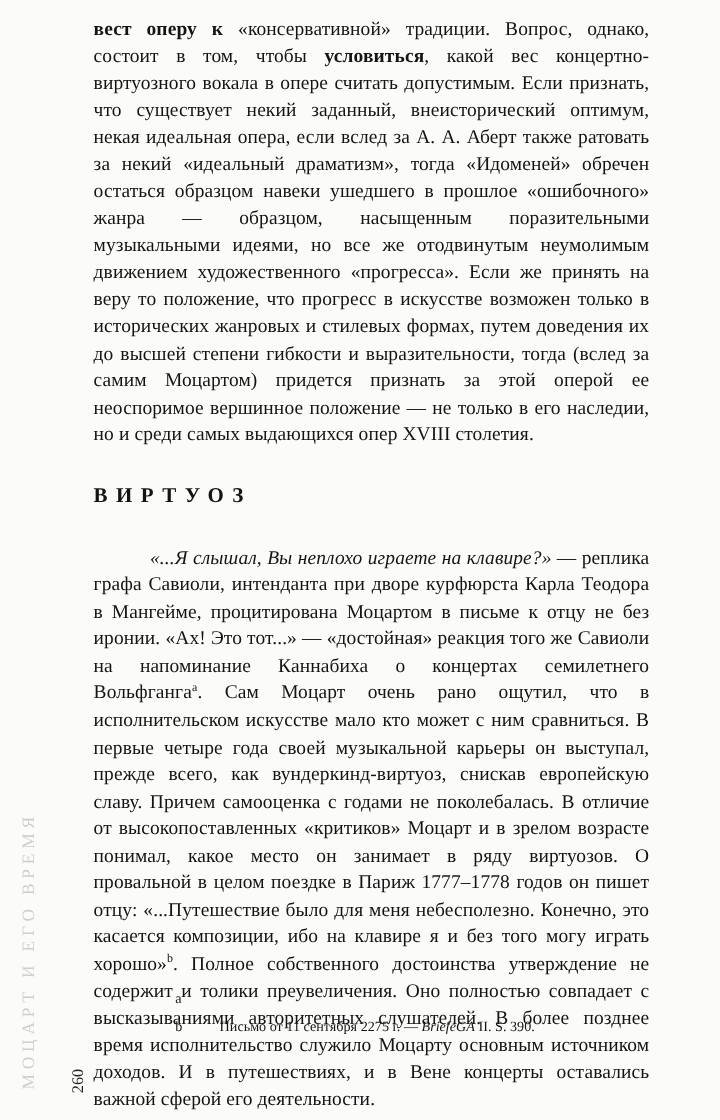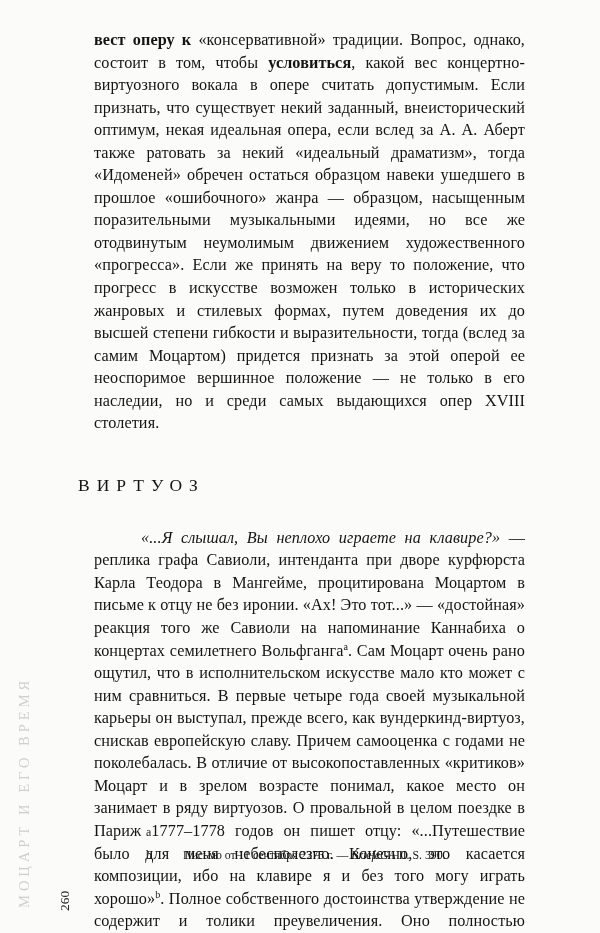--- a/index.html
+++ b/index.html
@@ -20,38 +20,38 @@
     left: 78px;
     top: 13px;
     width: 463px;
   }
   .body-text {
     font-size: 16.2px;
     line-height: 22.55px;
     text-align: justify;
     letter-spacing: 0.1px;
   }
-  p { margin: 16px; }
+  p { margin: 0; }
   .indent { text-indent: 47px; }
 
   .smudge-bold { font-weight: bold; }
   .lead-quote { font-weight: normal; font-style: italic; }
 
   sup.fn-ref {
     font-size: 10px;
     line-height: 0;
     vertical-align: super;
   }
 
   .section-heading {
-    margin-top: 40px;
+    margin-top: 28px;
     margin-bottom: 31px;
     font-size: 17.5px;
     letter-spacing: 7px;
-    font-weight: normal;
+    font-weight: bold;
     text-align: left;
     text-indent: 0;
   }
 
   .footnotes {
     position: absolute;
     left: 78px;
     top: 825px;
     width: 463px;
     font-size: 11.8px;

